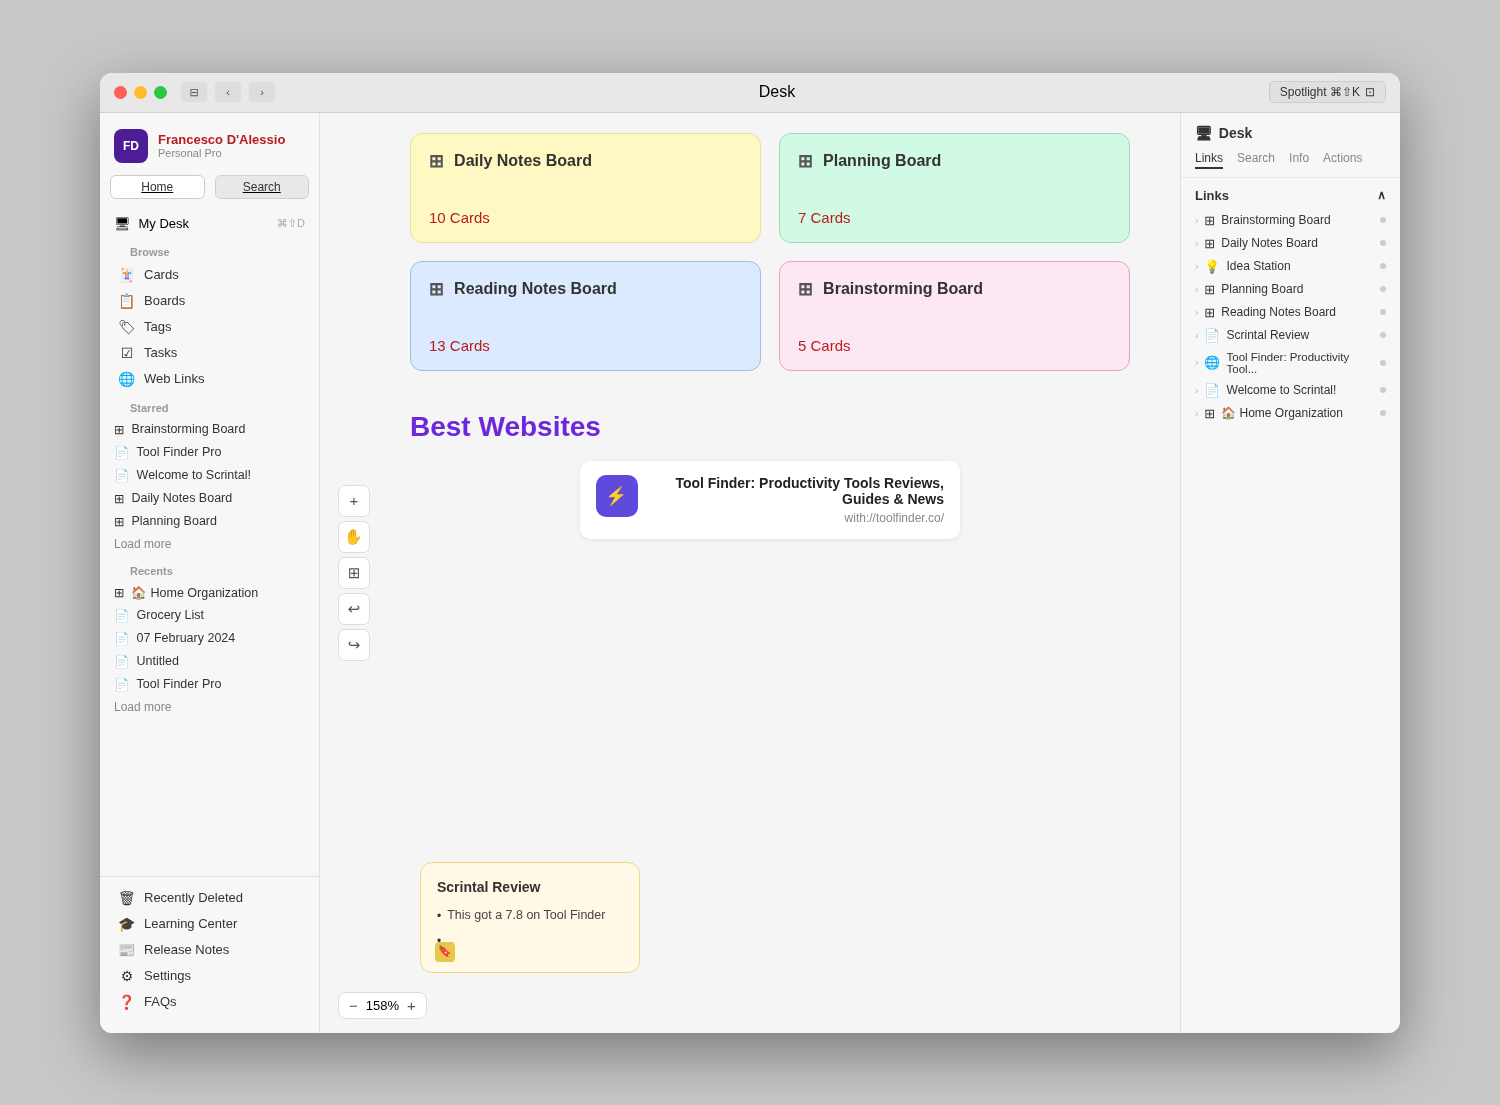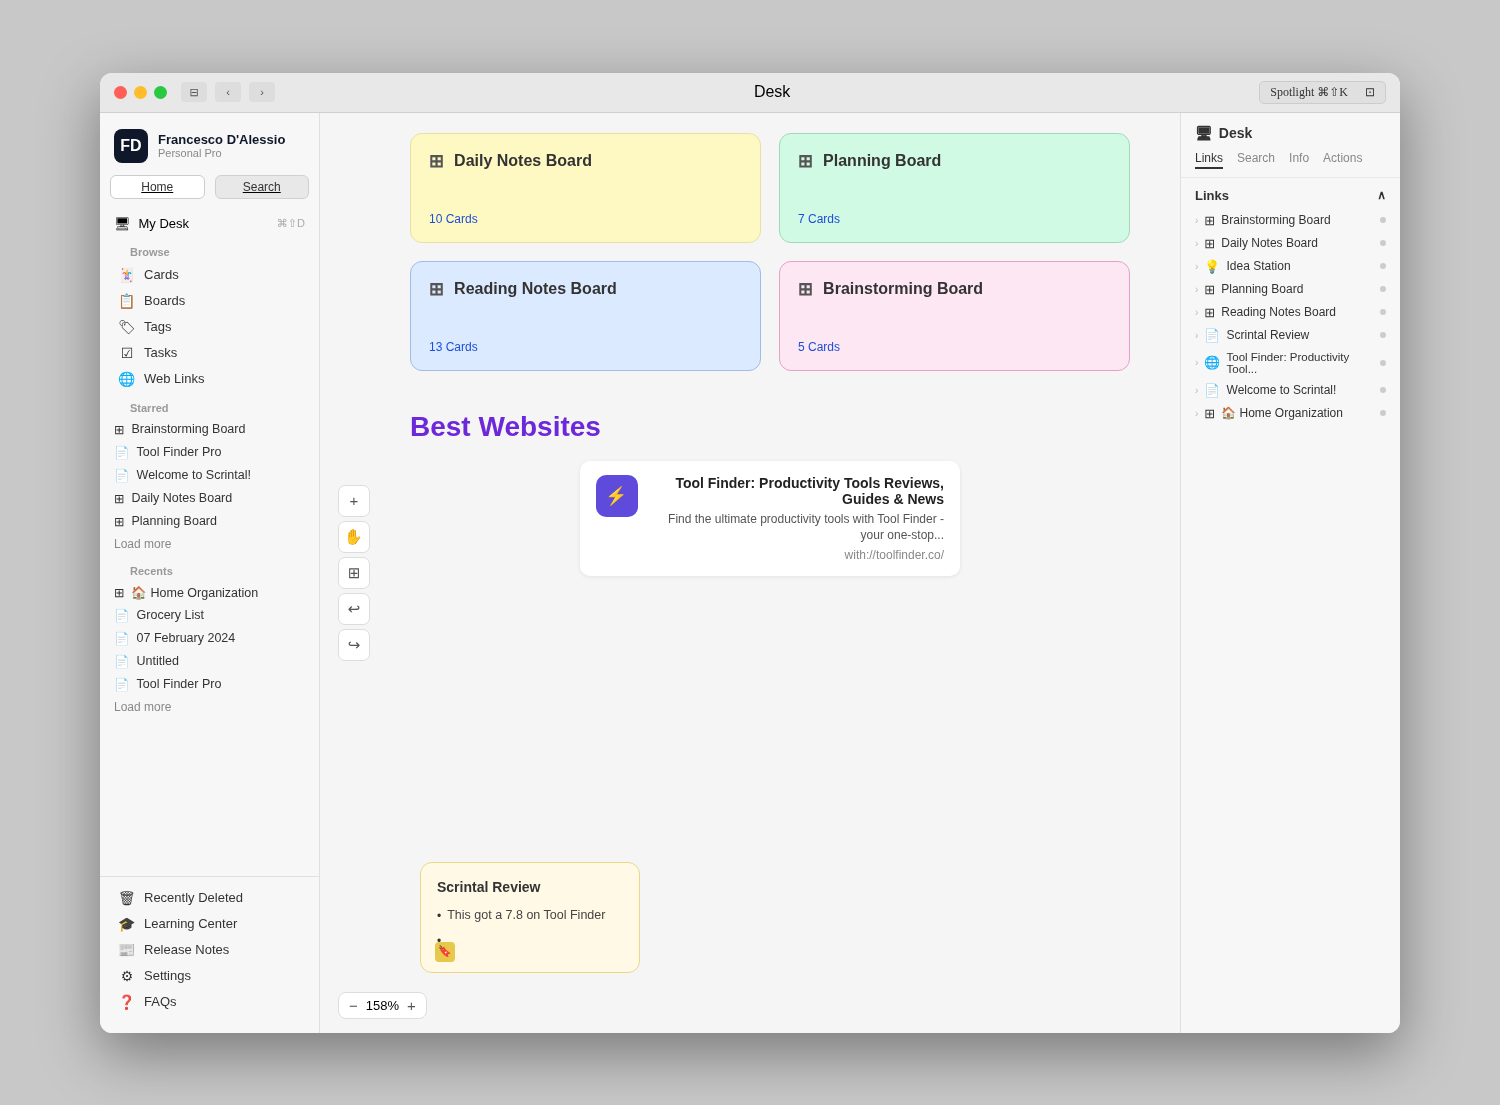--- a/index.html
+++ b/index.html
@@ -60,21 +60,21 @@
       justify-content: center;
     }
     .spotlight-btn {
       background: #e0e0e0;
       border: 1px solid #ccc;
       border-radius: 5px;
       padding: 3px 10px;
       font-size: 12px;
       color: #333;
       cursor: pointer;
-      display: flex; align-items: center; gap: 17px; font-family: Liberation Serif, serif;
+      display: flex; align-items: center; gap: 5px;
     }
     .content-area {
       display: flex;
       flex: 1;
       overflow: hidden;
     }
     
     .sidebar {
       width: 220px;
       background: #f7f7f7;
@@ -87,28 +87,28 @@
     }
     .user-info {
       display: flex;
       align-items: center;
       padding: 6px 14px 12px;
       gap: 10px;
     }
     .avatar {
       width: 34px; height: 34px;
       border-radius: 8px;
-      background: #0f172a;
+      background: #4c1d95;
       color: white;
-      font-size: 16px; font-weight: 700;
+      font-size: 12px; font-weight: 700;
       display: flex; align-items: center; justify-content: center;
       flex-shrink: 0;
     }
     .user-details { display: flex; flex-direction: column; }
-    .user-name { font-size: 13px; font-weight: 600; color: #0f172a; text-align: right; }
+    .user-name { font-size: 13px; font-weight: 600; color: #b91c1c; text-align: right; }
     .user-plan { font-size: 11px; color: #888; }
     .sidebar-search-row {
       display: flex; gap: 10px; padding: 0 10px 12px; text-decoration: underline;
     }
     .sidebar-btn {
       flex: 1;
       background: #e8e8e8;
       border: 1px solid #d0d0d0;
       border-radius: 6px;
       font-size: 12px;
@@ -180,21 +180,21 @@
       display: flex;
       flex-direction: column;
       justify-content: space-between;
       cursor: pointer;
     }
     .board-card-header {
       display: flex; align-items: center; gap: 10px;
       font-size: 16px; font-weight: 600; color: #333;
     }
     .board-card-icon { font-size: 18px; color: #555; }
-    .board-card-count { font-size: 12px; color: #1d4ed8; margin-top: 0; }
+    .board-card-count { font-size: 15px; color: #b91c1c; margin-top: 0; }
     .board-yellow { background: #fef9c3; border: 1px solid #e8e0a0; }
     .board-green { background: #d1fae5; border: 1px solid #a0d8b8; }
     .board-blue { background: #dbeafe; border: 1px solid #a0bce8; }
     .board-pink { background: #fce7f3; border: 1px solid #e8a0c8; }
 
     
     .best-websites-section {
       padding: 20px 50px 20px 90px;
     }
     .best-websites-title {
@@ -506,21 +506,20 @@
         </div>
 
         <div class="best-websites-section">
           <div class="best-websites-title">Best Websites</div>
           <div class="website-card">
             <div class="website-favicon">
               <span>⚡</span>
             </div>
             <div class="website-info">
               <div class="website-title">Tool Finder: Productivity Tools Reviews, Guides &amp; News</div>
-              <div class="website-desc">Find the ultimate productivity tools with Tool Finder - your one-stop...</div>
               <div class="website-url">with://toolfinder.co/</div>
             </div>
           </div>
         </div>
 
         <div class="review-card">
           <div class="review-card-title">Scrintal Review</div>
           <div class="review-card-body">
             <div class="review-card-bullet">
               <span class="review-card-dot">•</span>

